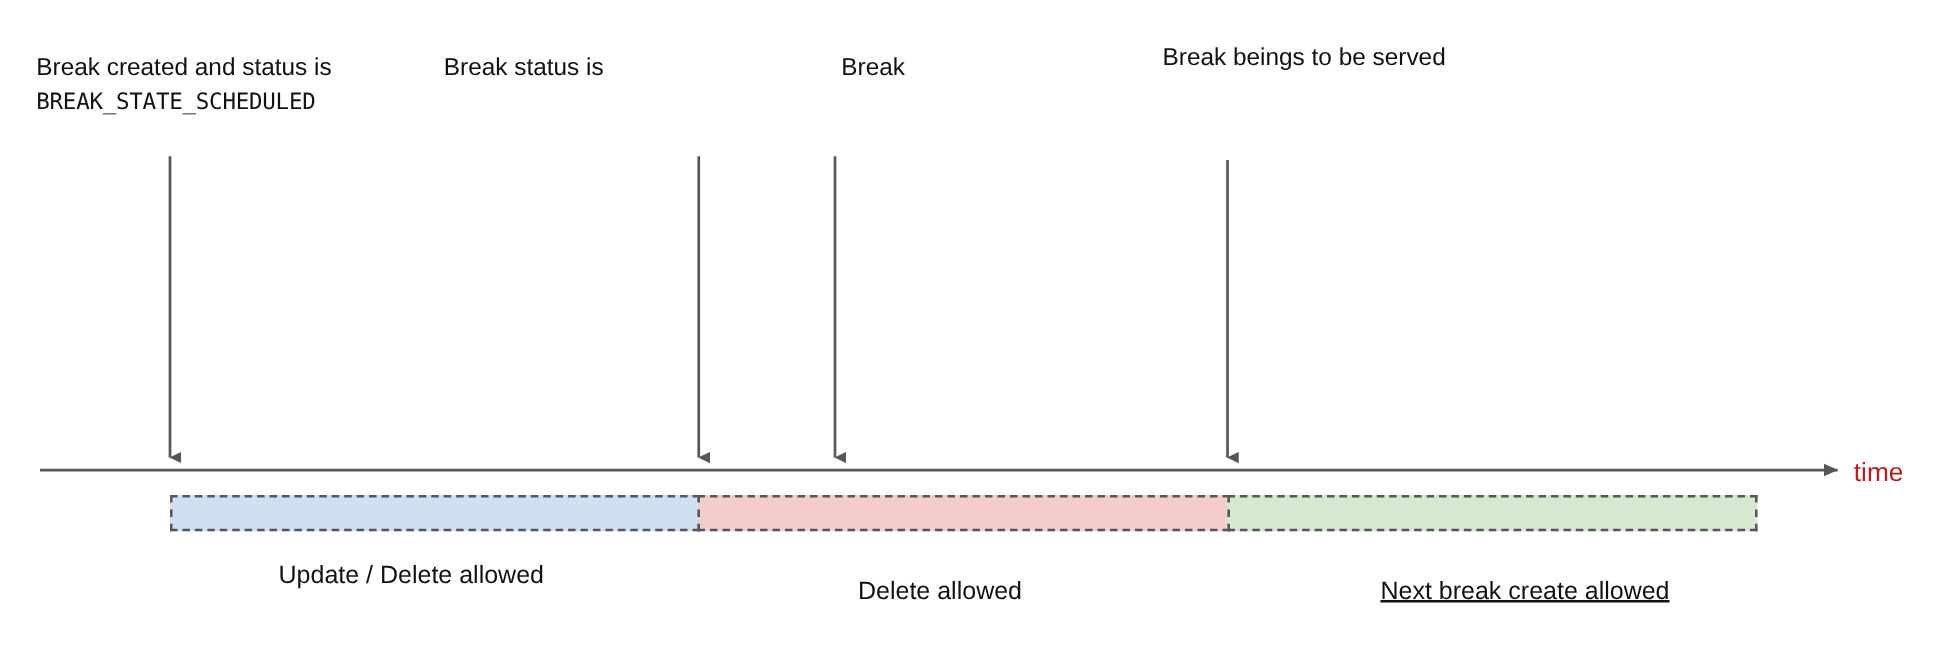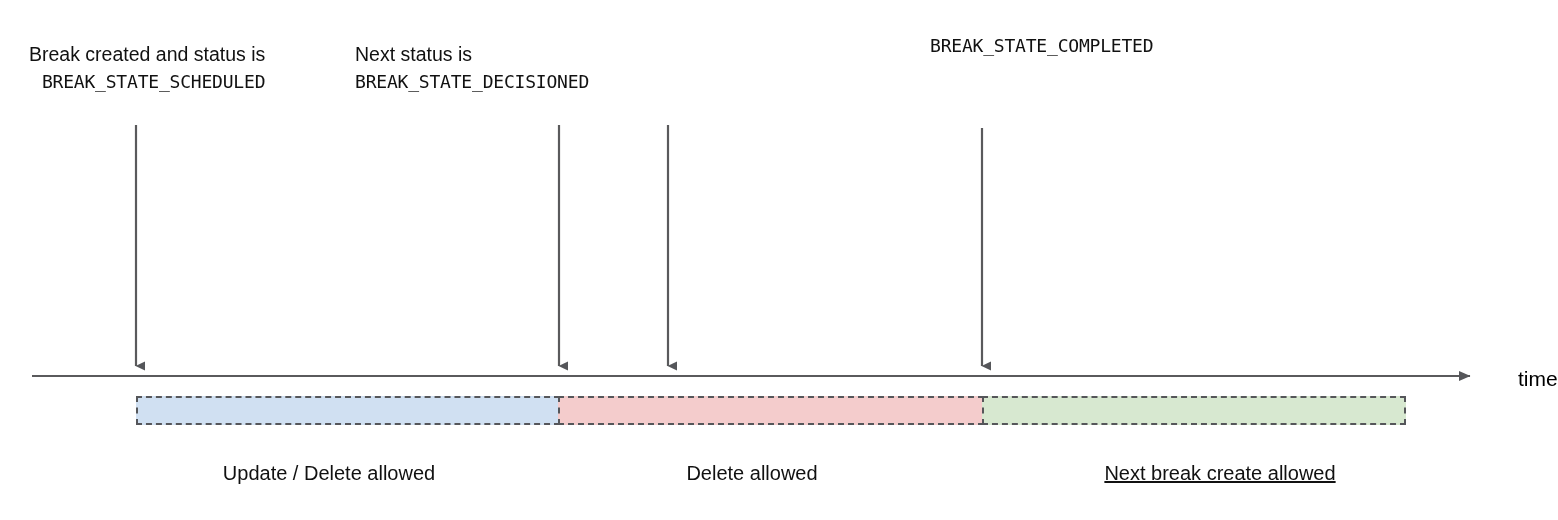--- a/index.html
+++ b/index.html
@@ -26,21 +26,20 @@
     font-family: "Liberation Sans", sans-serif;
     font-size: 19.5px;
     line-height: 28px;
     color: #111111;
     white-space: nowrap;
   }
   .annotation .code {
     font-family: "DejaVu Sans Mono", "Liberation Mono", monospace;
     font-size: 18px;
     letter-spacing: -0.2px;
-    text-align: right;
   }
   .annotation .line {
     display: block;
   }
   .caption {
     position: absolute;
     font-family: "Liberation Sans", sans-serif;
     font-size: 20px;
     line-height: 24px;
     color: #111111;
@@ -59,42 +58,41 @@
     position: absolute;
     left: 0; top: 0;
     width: 1558px;
     height: 520px;
     overflow: visible;
   }
   .time-label {
     position: absolute;
     font-family: "Liberation Sans", sans-serif;
     font-size: 21px;
-    color: #000000;
+    color: #b91c1c;
     white-space: nowrap;
-    margin-left: 35px;
   }
 </style>
 </head>
 <body>
 
 <div id="diagram-root">
 
   <div class="annotation" id="annotation-0" style="left: 29px; top: 40px;">
       <span class="line">Break created and status is</span>
       <span class="line code">BREAK_STATE_SCHEDULED</span>
     </div>
   <div class="annotation" id="annotation-1" style="left: 355px; top: 40px;">
-      <span class="line">Next status is</span>
-      <span class="line code">BREAK_STATE_DECISIONED</span>
+      <span class="line">Break status is</span>
     </div>
   <div class="annotation" id="annotation-2" style="left: 673px; top: 40px;">
+      <span class="line">Break</span>
     </div>
   <div class="annotation" id="annotation-3" style="left: 930px; top: 32px;">
-      <span class="line code">BREAK_STATE_COMPLETED</span>
+      <span class="line">Break beings to be served</span>
     </div>
 
   <svg class="overlay" id="overlay-svg" viewBox="0 0 1558 520">
     <defs>
       <marker id="arrowhead-down" markerWidth="10" markerHeight="10" refX="5" refY="9" orient="auto" markerUnits="userSpaceOnUse">
         <path d="M 0.5 0 L 9.5 0 L 5 9.5 Z" fill="#55565a"></path>
       </marker>
       <marker id="arrowhead-right" markerWidth="12" markerHeight="11" refX="11" refY="5.5" orient="auto" markerUnits="userSpaceOnUse">
         <path d="M 0 0.5 L 11.5 5.5 L 0 10.5 Z" fill="#55565a"></path>
       </marker>
@@ -105,19 +103,19 @@
         <line x1="668" y1="125" x2="668" y2="366" stroke="#5a5a5c" stroke-width="2.2" marker-end="url(#arrowhead-down)"></line>
         <line x1="982" y1="128" x2="982" y2="366" stroke="#5a5a5c" stroke-width="2.2" marker-end="url(#arrowhead-down)"></line>
       </g>
     <line id="axis-line" stroke="#5a5a5c" stroke-width="2.2" marker-end="url(#arrowhead-right)" x1="32" y1="376" x2="1470" y2="376"></line>
   </svg>
 
   <div class="bar" id="bar-0" style="left: 136px; width: 424px; background: rgb(208, 224, 242); border-color: rgb(85, 86, 90);"></div>
   <div class="bar" id="bar-1" style="left: 558px; width: 426px; background: rgb(244, 204, 204); border-color: rgb(85, 86, 90);"></div>
   <div class="bar" id="bar-2" style="left: 982px; width: 424px; background: rgb(215, 232, 208); border-color: rgb(85, 86, 90);"></div>
 
-  <div class="caption" id="caption-0" style="left: 329px; top: 461px;">Update / Delete allowed</div>
+  <div class="caption" id="caption-0" style="left: 329px; top: 448px;">Update / Delete allowed</div>
   <div class="caption" id="caption-1" style="left: 752px; top: 461px;">Delete allowed</div>
   <div class="caption" id="caption-2" style="left: 1220px; top: 461px; text-decoration: underline;">Next break create allowed</div>
 
   <div class="time-label" id="time-label" style="left: 1483px; top: 367px;">time</div>
 
 </div>
 
 </body></html>

